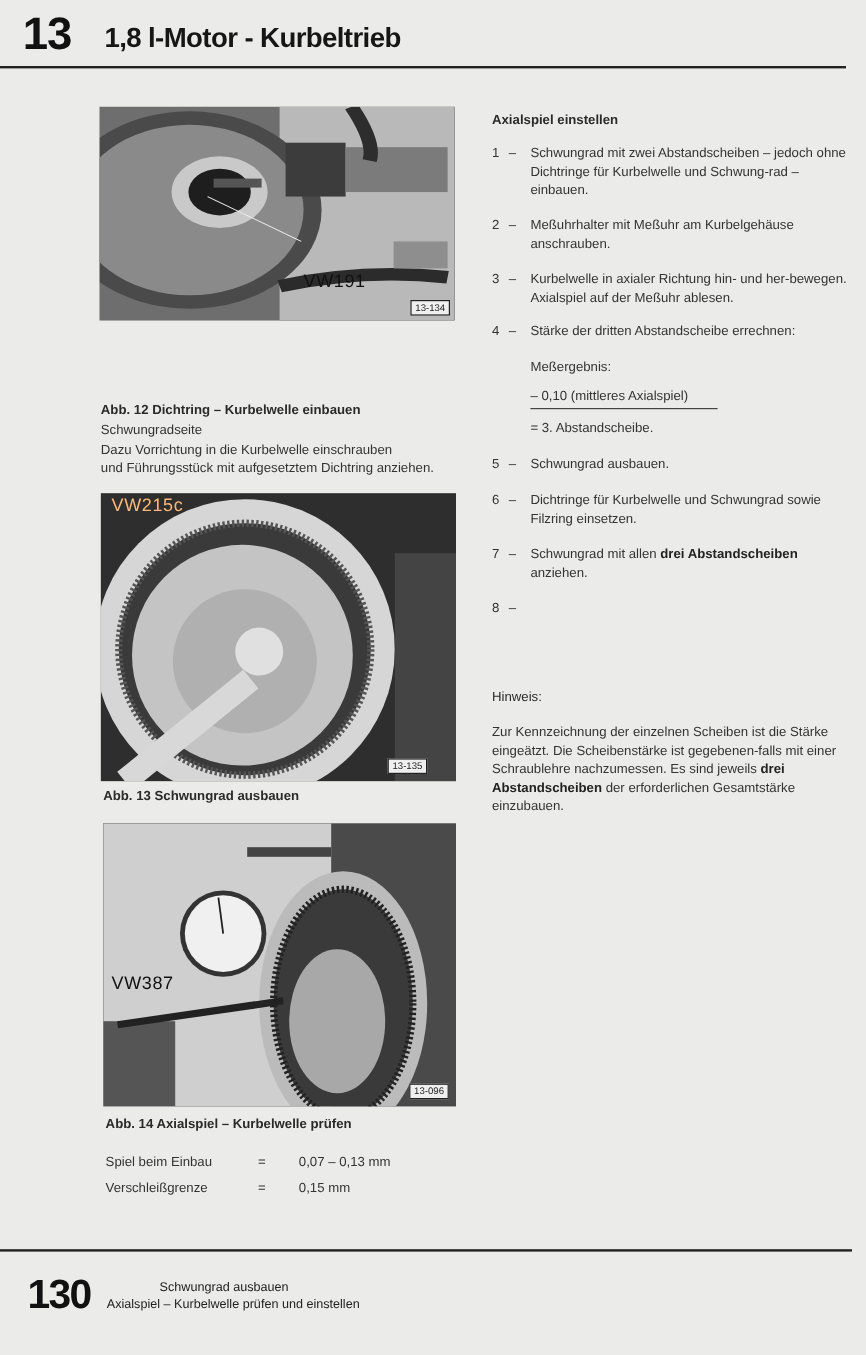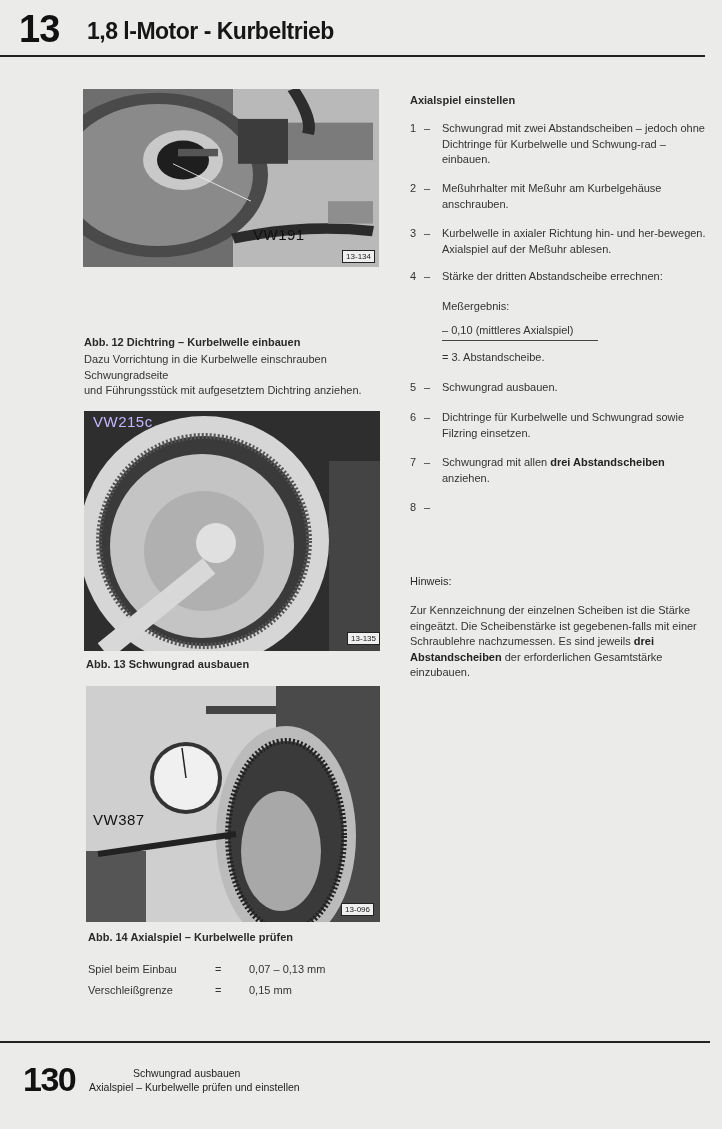--- a/index.html
+++ b/index.html
@@ -14,21 +14,21 @@
   .chap-title { left:87px; top:18px; font-size:23px; font-weight:bold; color:#161616; letter-spacing:-0.5px; }
   .rule { height:1.5px; background:#222; }
   
   .photo { overflow:hidden; background:#555; }
   .photo svg { display:block; width:100%; height:100%; }
   .photo-code {
     position:absolute; font-family:"Liberation Sans", sans-serif; font-size:8px;
     background:#efefef; border:1px solid #222; color:#222; padding:0 3px; line-height:11px;
   }
   .tool-label { position:absolute; font-size:15px; color:#111; letter-spacing:0.5px; }
-  .tool-label.light { color:#c4b5fd;text-align:center; }
+  .tool-label.light { color:#fdba74;text-align:center; }
   
   .caption-bold { font-size:11px; font-weight:bold; color:#2a2a2a; }
   .body-text { font-size:11px; color:#333; line-height:15.5px; }
   
   .section-title { left:410px; top:94px; font-size:11px; font-weight:bold; color:#2a2a2a; }
   .step { position:absolute; left:410px; width:305px; font-size:11px; line-height:15.5px; color:#333; display:flex; }
   .step .num { width:14px; flex:none; }
   .step .dash { width:18px; flex:none; }
   .step .txt { flex:1; }
   .b { font-weight:bold; color:#222; }
@@ -58,38 +58,38 @@
     <path d="M210 0 Q230 40 225 60" stroke="#2d2d2d" stroke-width="12" fill="none"></path>
     <path d="M150 200 Q220 180 290 190" stroke="#2b2b2b" stroke-width="14" fill="none"></path>
     <rect x="245" y="150" width="45" height="30" fill="#8e8e8e"></rect>
     <line x1="90" y1="100" x2="168" y2="150" stroke="#eee" stroke-width="1"></line>
   </svg>
   <span class="tool-label" style="left:170px; top:137px;">VW191</span>
   <span class="photo-code" style="right:4px; bottom:4px;">13-134</span>
 </div>
 <div class="abs caption-bold" style="left:84px; top:336px;">Abb. 12 Dichtring – Kurbelwelle einbauen</div>
 <div class="abs body-text" style="left:84px; top:352px; width:320px;">
+  <div>Schwungradseite</div>
   <div>Dazu Vorrichtung in die Kurbelwelle einschrauben</div>
-  <div>Schwungradseite</div>
   <div>und Führungsstück mit aufgesetztem Dichtring anziehen.</div>
 </div>
 
 <div class="abs photo" style="left:84px; top:411px; width:296px; height:240px;">
   <svg viewBox="0 0 296 240" preserveAspectRatio="none">
     <rect width="296" height="240" fill="#2e2e2e"></rect>
     <circle cx="120" cy="130" r="125" fill="#d6d6d6"></circle>
     <circle cx="120" cy="130" r="105" fill="#3a3a3a" stroke="#555" stroke-width="6" stroke-dasharray="2 2"></circle>
     <circle cx="118" cy="135" r="92" fill="#c4c4c4"></circle>
     <circle cx="120" cy="140" r="60" fill="#b0b0b0"></circle>
     <circle cx="132" cy="132" r="20" fill="#e0e0e0"></circle>
     <rect x="245" y="50" width="51" height="190" fill="#444"></rect>
     <path d="M20 240 L125 155" stroke="#d8d8d8" stroke-width="20"></path>
   </svg>
   <span class="tool-label light" style="left:9px; top:2px;">VW215c</span>
-  <span class="photo-code" style="right:0; bottom:6px;">13-135</span>
+  <span class="photo-code" style="right:24px; bottom:6px;">13-135</span>
 </div>
 <div class="abs caption-bold" style="left:86px; top:658px;">Abb. 13 Schwungrad ausbauen</div>
 
 <div class="abs photo" style="left:86px; top:686px; width:294px; height:236px;">
   <svg viewBox="0 0 294 236" preserveAspectRatio="none">
     <rect width="294" height="236" fill="#cfcfcf"></rect>
     <rect x="190" y="0" width="104" height="236" fill="#4a4a4a"></rect>
     <ellipse cx="200" cy="150" rx="70" ry="110" fill="#bbb"></ellipse>
     <ellipse cx="200" cy="150" rx="58" ry="95" fill="#3a3a3a" stroke="#222" stroke-width="6" stroke-dasharray="2 2"></ellipse>
     <ellipse cx="195" cy="165" rx="40" ry="60" fill="#a8a8a8"></ellipse>

